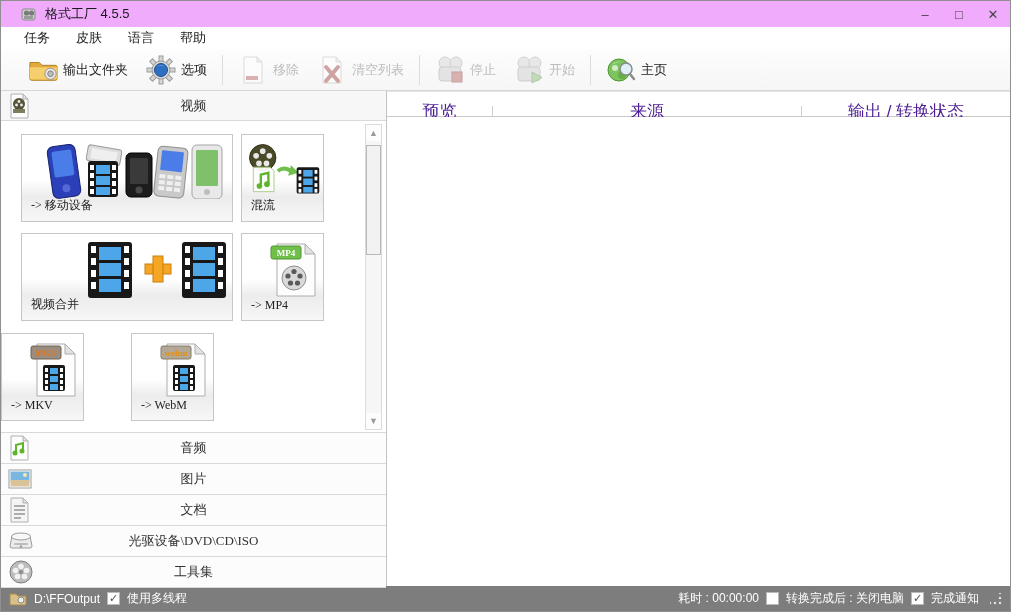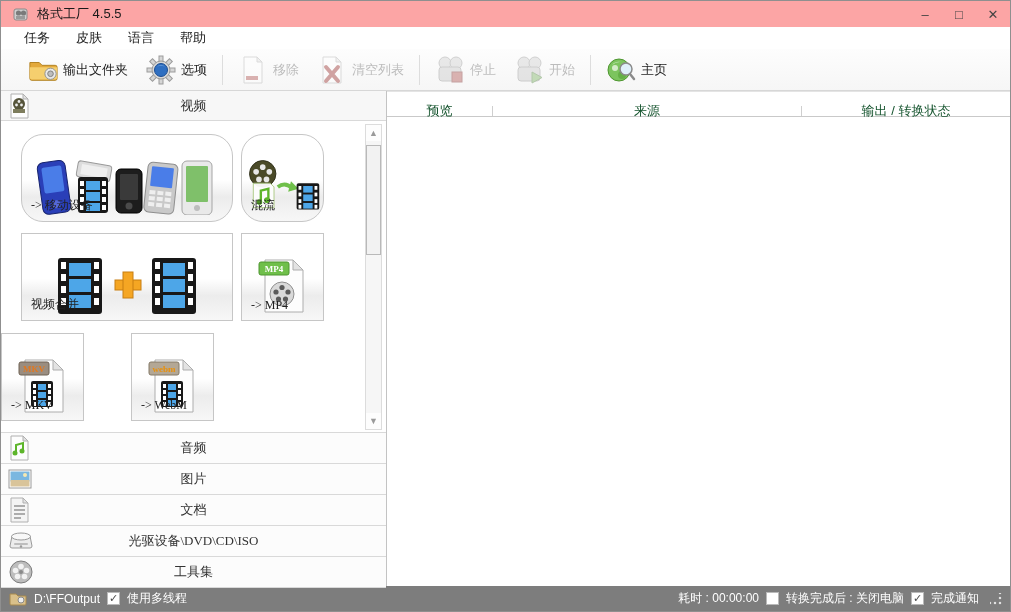--- a/index.html
+++ b/index.html
@@ -1,20 +1,20 @@
 <!DOCTYPE html>
 <html><head>
 <meta charset="utf-8">
 <style>
   * { margin:0; padding:0; box-sizing:border-box; }
   html,body { width:1011px; height:612px; font-family:"Liberation Sans","DejaVu Sans",sans-serif; background:#fff; }
   .window { width:1011px; height:612px; border:1px solid #8f8f8f; display:flex; flex-direction:column; background:#fff; overflow:hidden; }
 
   
-  .titlebar { height:26px; display:flex; align-items:center; padding-left:12px; background:#fca5a5; flex:0 0 auto; }
+  .titlebar { height:26px; display:flex; align-items:center; padding-left:20px; background:#f0abfc; flex:0 0 auto; }
   .app-icon { width:17px; height:17px; margin-right:7px; }
   .title-text { font-size:13px; color:#1a1a1a; }
   .win-controls { margin-left:auto; display:flex; height:100%; }
   .win-btn { width:34px; height:100%; display:flex; align-items:center; justify-content:center; font-size:13px; color:#444; cursor:default; }
 
   
   .menubar { height:22px; display:flex; align-items:center; padding-left:10px; background:#fff; flex:0 0 auto; }
   .menu-item { font-size:13px; color:#222; padding:2px 13px; }
 
   
@@ -30,36 +30,36 @@
   .sidebar { width:386px; flex:0 0 auto; border-right:1px solid #c3c3c3; display:flex; flex-direction:column; background:#fff;font-family:Liberation Serif, serif; }
   .section-header { height:30px; flex:0 0 auto; position:relative; display:flex; align-items:center; justify-content:center; background:#f7f7f7; border-bottom:1px solid #d9d9d9; font-size:13px; color:#333; }
   .section-header .sec-icon { position:absolute; left:7px; top:2px; }
   .section-row { height:31px; flex:0 0 auto; position:relative; display:flex; align-items:center; justify-content:center; background:#fcfcfc; border-bottom:1px solid #d9d9d9; font-size:13px; color:#333; }
   .section-row .sec-icon { position:absolute; left:7px; top:2px; }
 
   
   .video-panel { position:relative; height:312px; flex:0 0 auto; background:#fff; border-bottom:1px solid #d9d9d9; }
   .card { position:absolute; height:88px; border:1px solid #c6c6c6; background:linear-gradient(180deg,#ffffff 52%,#ececec 72%,#f7f7f7 100%); }
   .card .card-label { position:absolute; left:9px; bottom:7px; font-size:12px; color:#222; }
-  .card .card-art { position:absolute; left:0; right:0; top:22px; display:flex; justify-content:center; }
+  .card .card-art { position:absolute; left:0; right:0; top:6px; display:flex; justify-content:flex-end; }
   .card.w { width:212px; left:20px; }
   .card.s { width:83px; }
-  .r1 { top:13px;border-radius:22px; } .r2 { top:112px; } .r3 { top:212px; }
+  .r1 { top:13px; } .r2 { top:112px; } .r3 { top:212px; }
   .c2 { left:240px; } .c2m { left:130px; }
 
   
   .scrollbar { position:absolute; right:4px; top:3px; width:17px; height:306px; background:#f6f6f6; border:1px solid #dcdcdc; display:flex; flex-direction:column; }
   .sb-btn { height:16px; flex:0 0 auto; display:flex; align-items:center; justify-content:center; font-size:9px; color:#9a9a9a; background:#fdfdfd; }
   .sb-track { flex:1; position:relative; }
   .sb-thumb { position:absolute; left:0; right:0; top:4px; height:110px; background:#f2f2f2; border:1px solid #b9b9b9; }
 
   
   .content { flex:1; display:flex; flex-direction:column; background:#fff; min-width:0; }
   .list-header { height:26px; flex:0 0 auto; display:flex; border-bottom:1px solid #c9c9c9; border-top:1px solid #e4e4e4; }
-  .col { display:flex; align-items:center; justify-content:center; font-size:13px; color:#14532d; border-right:1px solid #cfcfcf; background:#fff;margin-top:14px; }
+  .col { display:flex; align-items:center; justify-content:center; font-size:17px; color:#4c1d95; border-right:1px solid #cfcfcf; background:#fff;margin-top:14px; }
   .col:last-child { border-right:none; }
   .col-preview { width:106px; } .col-source { width:309px; } .col-status { flex:1; }
   .list-body { flex:1; background:#fff; }
 
   
   .statusbar { height:25px; flex:0 0 auto; background:#7d7d7d; display:flex; align-items:center; padding:0 8px; gap:7px; color:#fff; font-size:12px; }
   .sb-right { margin-left:auto; display:flex; align-items:center; gap:7px; }
   .checkbox { width:13px; height:13px; background:#fff; border:1px solid #b9b9b9; display:inline-flex; align-items:center; justify-content:center; font-size:11px; color:#4a4a4a; line-height:1; }
   .checkbox.checked::after { content:"✓"; }
   .grip { width:12px; height:12px; margin-left:4px; background:

